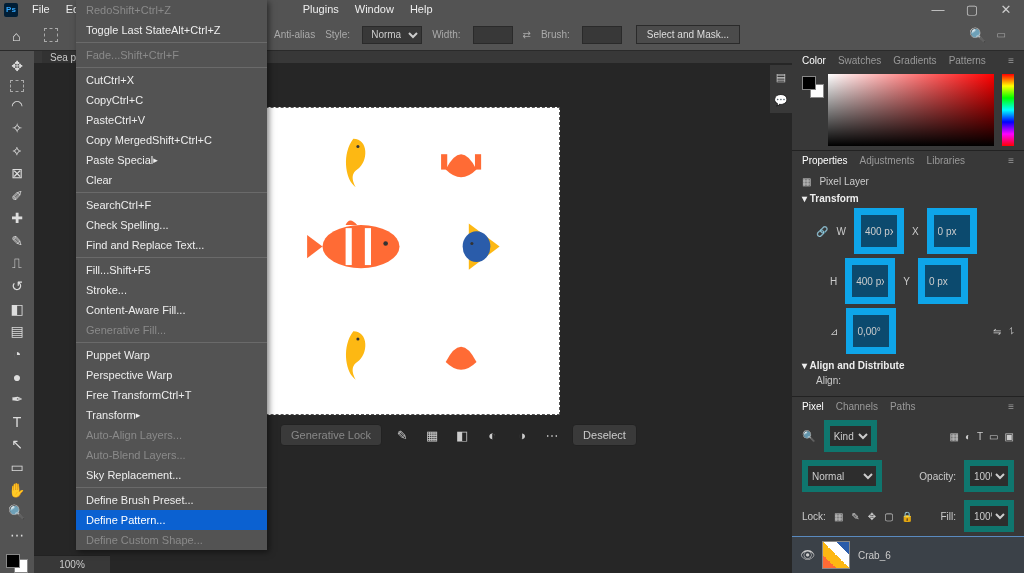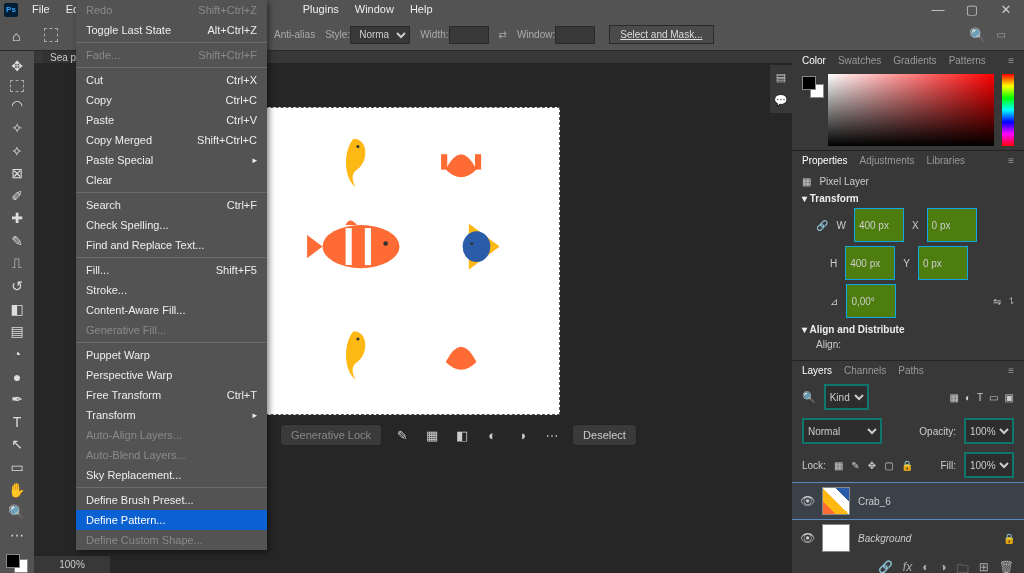--- a/index.html
+++ b/index.html
@@ -5,63 +5,63 @@
   * { box-sizing: border-box; margin: 0; padding: 0; font-family: Arial, sans-serif; }
   body { width: 1024px; height: 573px; overflow: hidden; background: #323232; position: relative; color: #ccc; font-size: 11px; }
   .menubar { height: 19px; background: #535353; display: flex; align-items: center; padding: 0 4px; }
   .ps-icon { width: 14px; height: 14px; background: #001e36; color: #31a8ff; border-radius: 2px; font-size: 8px; font-weight: bold; display: flex; align-items: center; justify-content: center; margin-right: 6px; }
   .menubar span.item { padding: 0 8px; line-height: 19px; font-size: 11px; color: #eee; }
   .win-controls { position: absolute; top: 0; right: 6px; display: flex; gap: 10px; height: 19px; align-items: center; font-size: 13px; color: #ccc; }
   .win-controls span { width: 24px; text-align: center; }
   .optbar { height: 32px; background: #535353; display: flex; align-items: center; padding: 0 12px; gap: 8px; font-size: 10px; color: #aaa; border-bottom: 1px solid #2a2a2a; }
   .home-icon { width: 16px; height: 14px; color: #eee; font-size: 14px; }
   .select-options { display: flex; align-items: center; gap: 10px; margin-left: 18px; flex: 1; }
-  .field { display: flex; align-items: center; gap: 0; }
+  .field { display: flex; align-items: center; gap: 12px; }
   .field input, .styleselect { background: #383838; border: 1px solid #2a2a2a; color: #ccc; font-size: 10px; height: 18px; width: 40px; padding: 0 4px; }
   .styleselect { width: 60px; }
-  .select-mask-btn { background: #4b4b4b; border: 1px solid #2a2a2a; color: #ddd; padding: 3px 10px; font-size: 10px; margin-left: 4px; text-decoration: underline; }
+  .select-mask-btn { background: #4b4b4b; border: 1px solid #2a2a2a; color: #ddd; padding: 3px 10px; font-size: 10px; margin-left: 4px; }
   .optbar-right { margin-left: auto; display: flex; gap: 10px; align-items: center; padding-right: 6px;}
   .main { position: absolute; top: 51px; left: 0; right: 0; bottom: 0; display: flex; }
   .toolbar { width: 34px; background: #535353; display: flex; flex-direction: column; align-items: center; padding-top: 6px; gap: 4px; }
   .tool { width: 24px; height: 22px; display: flex; align-items: center; justify-content: center; font-size: 14px; color: #ddd; }
   .toolbar .swatch { margin-top: 6px; width: 22px; height: 22px; position: relative; }
   .swatch .fg { position: absolute; width: 14px; height: 14px; background: #000; border: 1px solid #888; top: 0; left: 0; }
   .swatch .bg { position: absolute; width: 14px; height: 14px; background: #fff; border: 1px solid #888; bottom: 0; right: 0; }
   .canvas-area { flex: 1; background: #262626; position: relative; }
   .tabbar { height: 12px; background: #383838; display: flex; align-items: stretch; font-size: 10px; color: #ccc; padding-left: 8px; }
   .tabbar .doc-tab { display: flex; align-items: center; padding: 0 8px; gap: 4px; background: #323232; border-right: 1px solid #222; }
   .zoom-indicator { position: absolute; bottom: 0; left: 0; width: 76px; height: 18px; background: #383838; color: #ccc; font-size: 10px; display: flex; align-items: center; justify-content: center; border-top: 1px solid #222; }
   .canvas { position: absolute; top: 56px; left: 126px; width: 400px; height: 308px; background: #fff; border: 1px dashed #555; overflow: hidden; }
   .below-canvas { position: absolute; top: 370px; left: 116px; height: 28px; display:flex; gap: 10px; align-items:center;}
   .below-canvas .genfill { background:#3a3a3a; border:1px solid #222; border-radius:4px; padding:4px 10px; font-size:11px;}
   .below-canvas .icon { width:20px; text-align:center; font-size:13px;}
   .edit-menu { position: absolute; top: 0; left: 76px; width: 191px; background: #535353; color: #eee; font-size: 11px; box-shadow: 2px 2px 6px rgba(0,0,0,0.5); z-index: 100; }
-  .edit-menu .mi { display: flex; justify-content: space-between; padding: 2px 10px; line-height: 16px; }
+  .edit-menu .mi { display: flex; padding: 2px 10px; line-height: 16px; }
   .edit-menu .mi.disabled { color: #8a8a8a; }
   .edit-menu .mi.highlight { background: #0b61d1; color: #fff; }
   .edit-menu .sep { height: 1px; background: #6a6a6a; margin: 2px 0; }
   .edit-menu .sub::after { content: "▸"; font-size: 9px; color: inherit; }
   .rightcol { width: 232px; background: #383838; display: flex; flex-direction: column; position: absolute; right: 0; top: 51px; bottom: 0;}
   .rightcol .iconstrip { position: absolute; left: -22px; top: 14px; width: 22px; background: #383838; display:flex; flex-direction:column; gap:10px; padding:6px 0; align-items:center;}
   .panel { border-bottom: 1px solid #222; }
   .panel .tabs { display: flex; gap: 12px; padding: 4px 10px; font-size: 10px; background: #383838; color: #999; }
   .panel .tabs span.active { color: #fff; }
   .panel-body { padding: 6px 10px; }
   .colorpanel { height: 80px; position: relative; }
   .color-gradient { position: absolute; left: 36px; right: 30px; top: 4px; bottom: 4px; background: linear-gradient(to bottom, rgba(0,0,0,0) 0%, #000 100%), linear-gradient(to right, #fff 0%, #f00 100%); }
   .hue-strip { position: absolute; right: 10px; top: 4px; bottom: 4px; width: 12px; background: linear-gradient(#f00,#ff0,#0f0,#0ff,#00f,#f0f,#f00); }
   .mini-swatch { position: absolute; left: 10px; top: 6px; width: 22px; height: 22px; }
   .mini-swatch .fg { width:14px;height:14px;background:#000;border:1px solid #888;position:absolute;top:0;left:0;}
   .mini-swatch .bg { width:14px;height:14px;background:#fff;border:1px solid #888;position:absolute;bottom:0;right:0;}
   .props-body .section-title { font-size: 10px; font-weight: bold; margin: 6px 0 4px; color:#eee;}
   .props-body .row { display: flex; gap: 8px; align-items: center; font-size: 10px; margin-bottom: 4px; }
-  .props-body input { background: #4d7c0f; border: 1px solid #0ea5e9; color: #ccc; width: 50px; height: 16px; font-size: 10px; padding: 16px 4px; }
+  .props-body input { background: #0c4a6e; border: 7px solid #0ea5e9; color: #ccc; width: 50px; height: 16px; font-size: 10px; padding: 16px 4px; }
   .layer-panel { flex: 1; display:flex; flex-direction:column;}
   .layer-toolbar { display: flex; gap: 8px; align-items: center; padding: 4px 10px; font-size: 10px;}
-  .layer-toolbar select { background:#2d2d2d;border:2px solid #0f766e;color:#ccc;font-size:10px;height:26px;}
+  .layer-toolbar select { background:#2d2d2d;border:6px solid #0f766e;color:#ccc;font-size:10px;height:32px;}
   .layer-row { display: flex; align-items: center; gap: 8px; padding: 4px 8px; font-size: 10px;}
   .layer-row.selected { background: #4a6a8a33; border: 1px solid #5a8abf; border-left: none; border-right:none;}
   .layer-row .eye { width: 14px; font-size: 12px;}
   .layer-row .thumb { width: 28px; height: 28px; background: #fff; border: 1px solid #888; background-size: cover;}
   .layer-row .name { flex: 1; }
   .layer-footer { margin-top: auto; display: flex; justify-content: flex-end; gap: 10px; padding: 4px 10px; font-size: 12px; color: #aaa;}
   svg { display:block;}
 </style>
 </head>
 <body>
@@ -88,21 +88,21 @@
     <div class="field">
         <span>Style:</span>
       <select class="styleselect"><option>Normal</option></select>
       </div>
     <div class="field">
         <span>Width:</span>
       <input style="">
       </div>
     <span>⇄</span>
     <div class="field">
-        <span>Window:</span>
+        <span>Brush:</span>
       <input style="">
       </div>
     <button class="select-mask-btn">Select and Mask...</button>
   </div>
   <div class="optbar-right">
     <span style="font-size:14px">🔍</span>
     <span>▭</span>
   </div>
 </div>
 
@@ -271,21 +271,21 @@
       </div>
       <div class="section-title">▾ <span>Align and Distribute</span></div>
       <div class="row" style="padding-left:14px">
           <span>Align:</span>
         </div>
     </div>
   </div>
 
   <div class="panel layer-panel">
     <div class="tabs">
-      <span class="active">Layers</span>
+      <span class="active">Pixel</span>
       <span>Channels</span>
       <span>Paths</span>
       <span style="margin-left:auto">≡</span>
     </div>
     <div class="layer-toolbar">
       <span style="font-size:11px">🔍</span>
       <select><option>Kind</option></select>
       <span style="margin-left:auto;display:flex;gap:6px">
         <span>▦</span>
         <span>◐</span>

